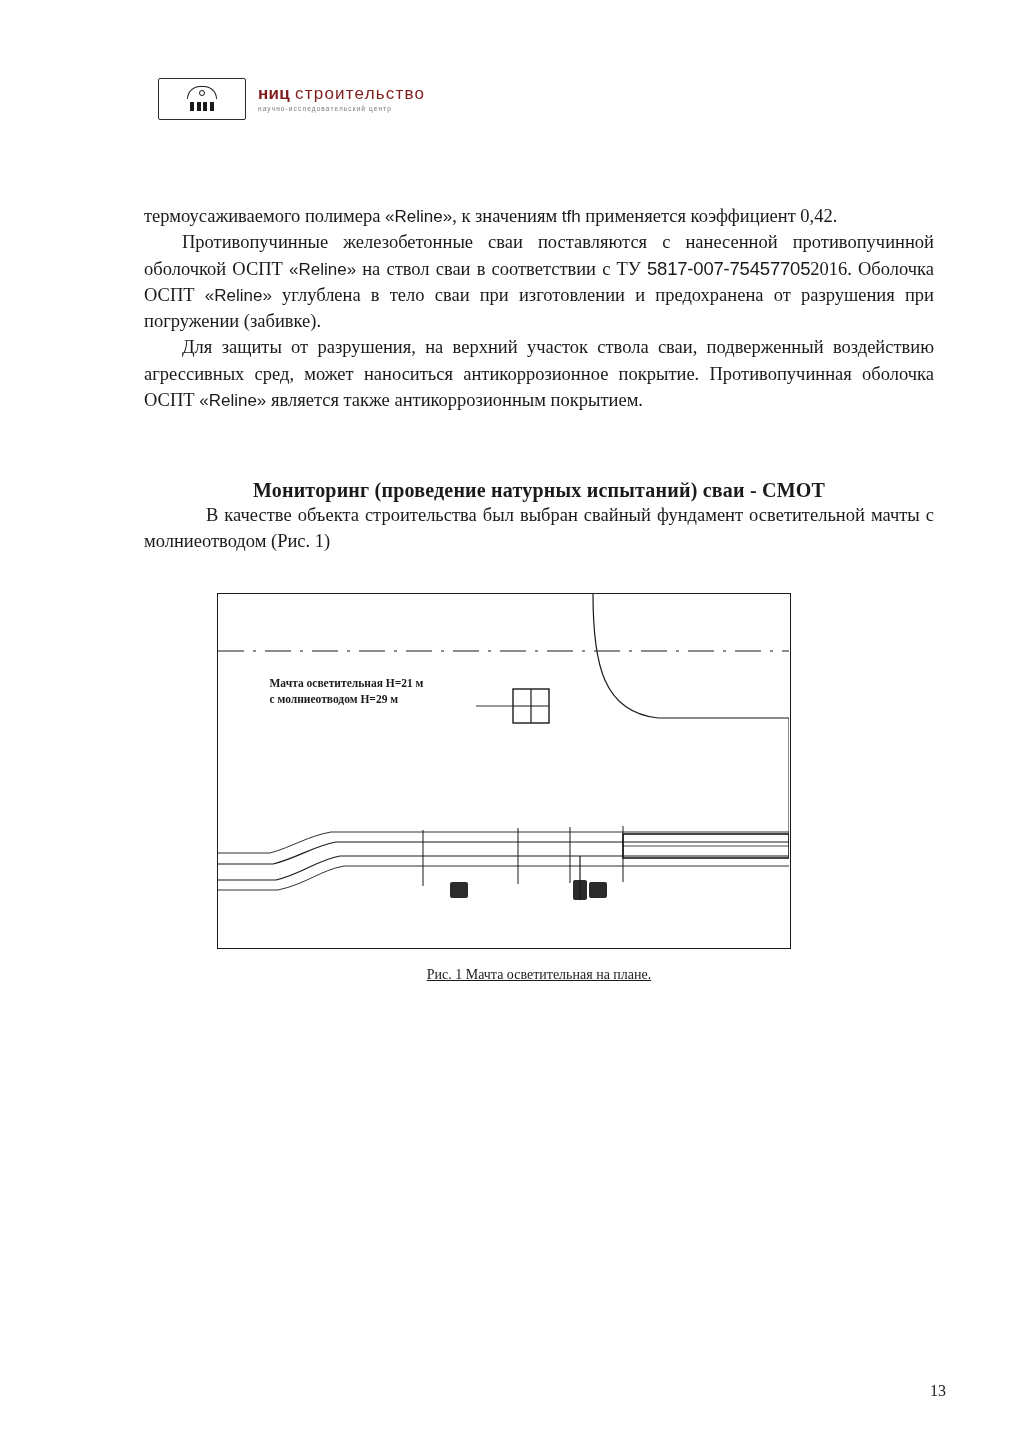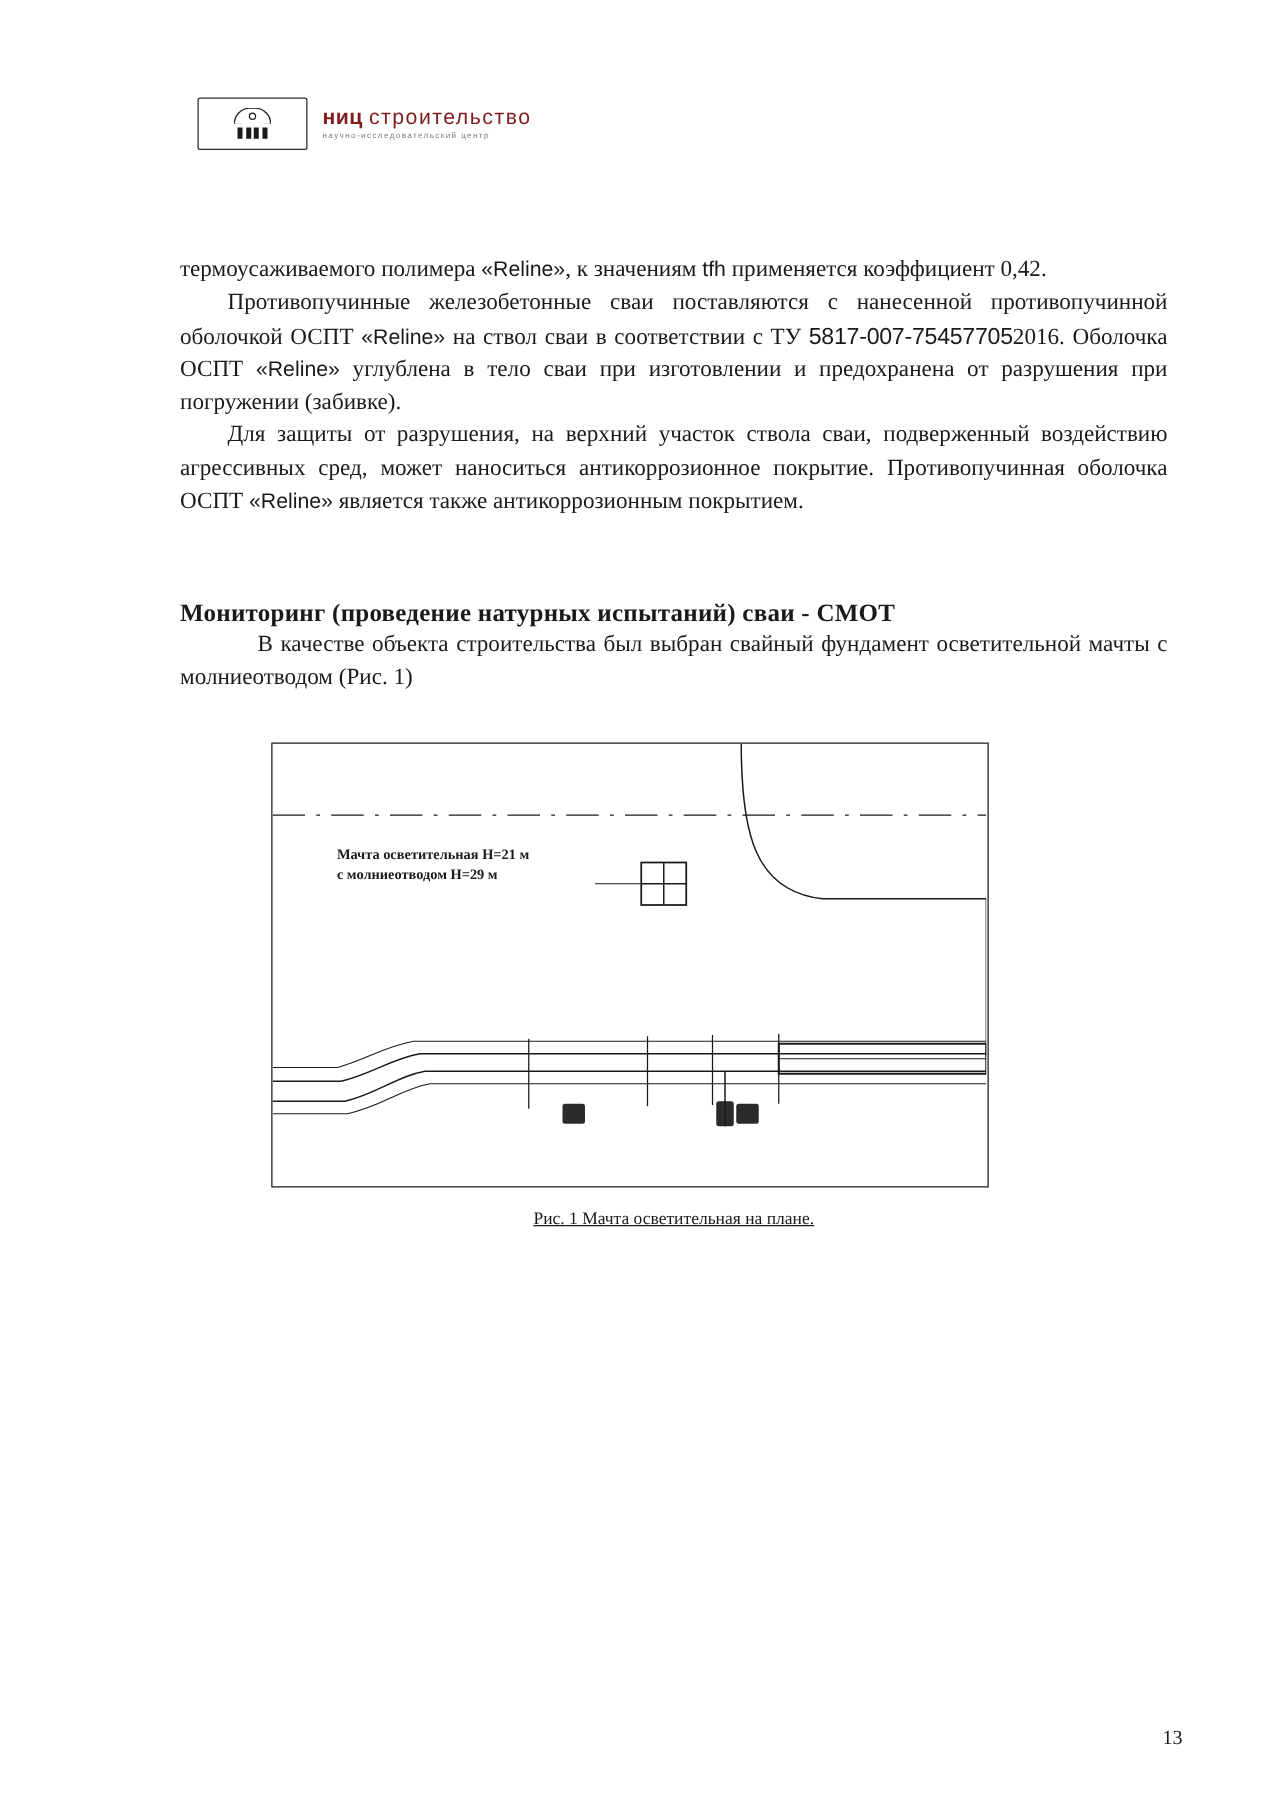--- a/index.html
+++ b/index.html
@@ -114,21 +114,21 @@
   }
   .mono-ish {
     font-family: "Liberation Sans", sans-serif;
     letter-spacing: -0.2px;
   }
 
   h2.section-title {
     margin: 66px 0 0 0;
     font-size: 20px;
     font-weight: 700;
-    text-align: left;
+    text-align: center;
     letter-spacing: 0.2px;
   }
 
   .after-title { margin-top: 56px; }
 
   
   .figure {
     margin: 38px auto 0 auto;
     width: 645px;
   }

